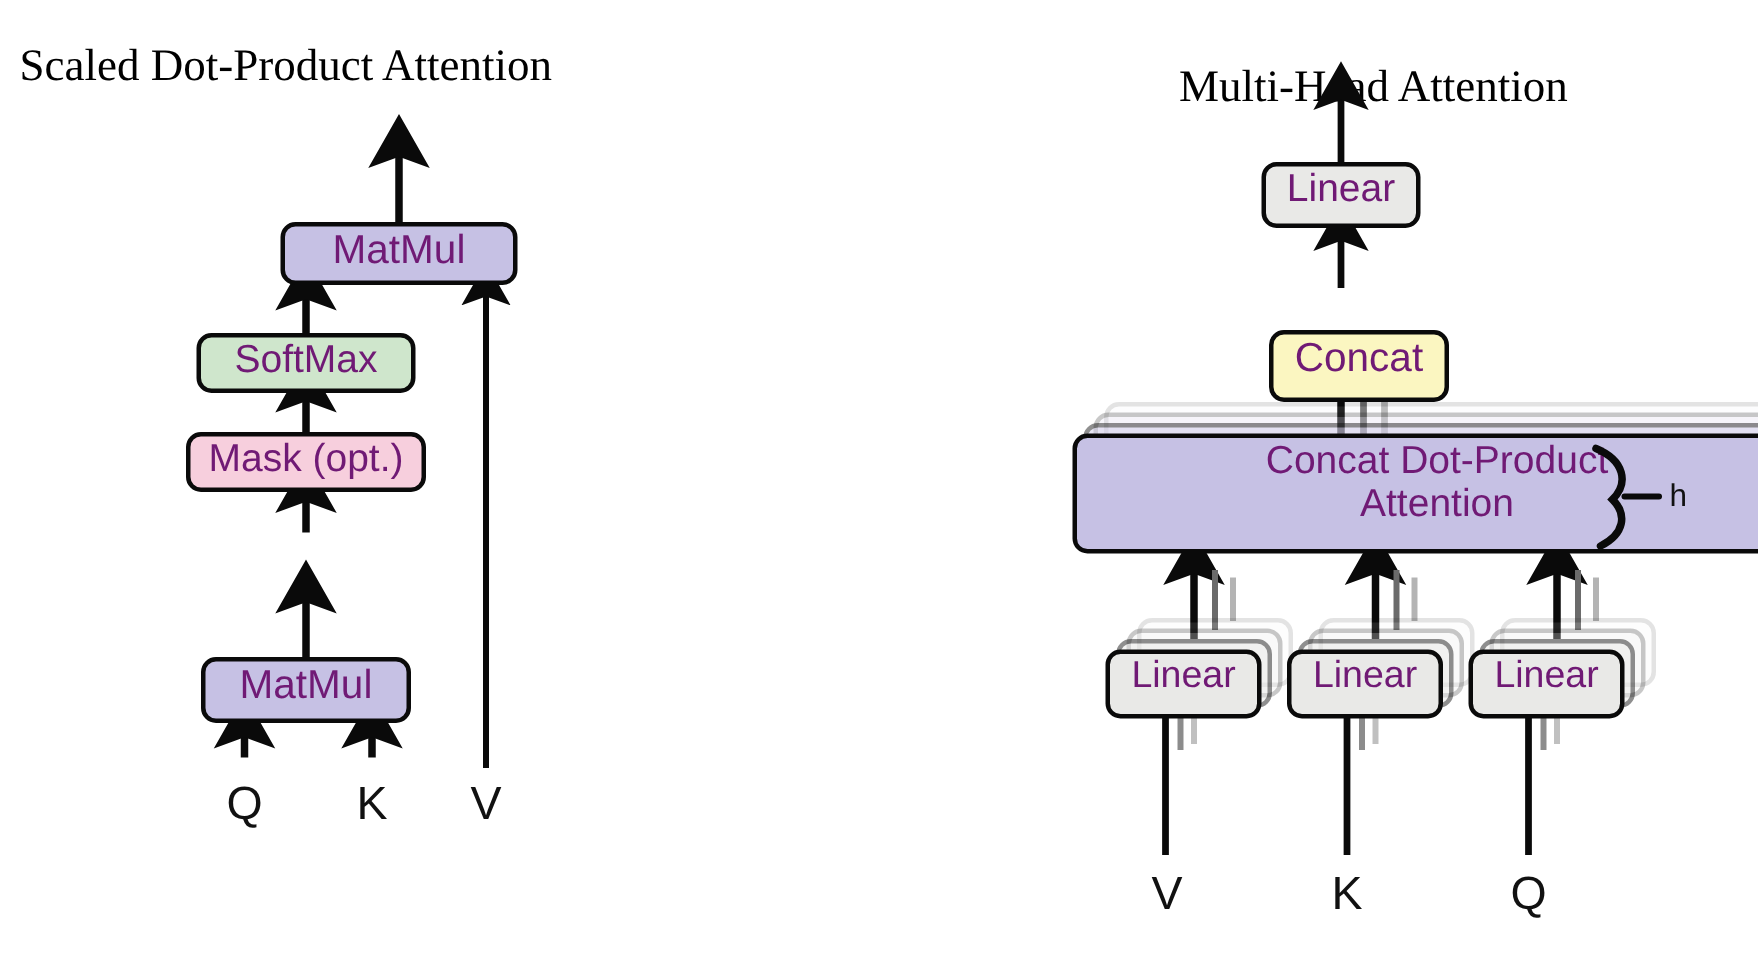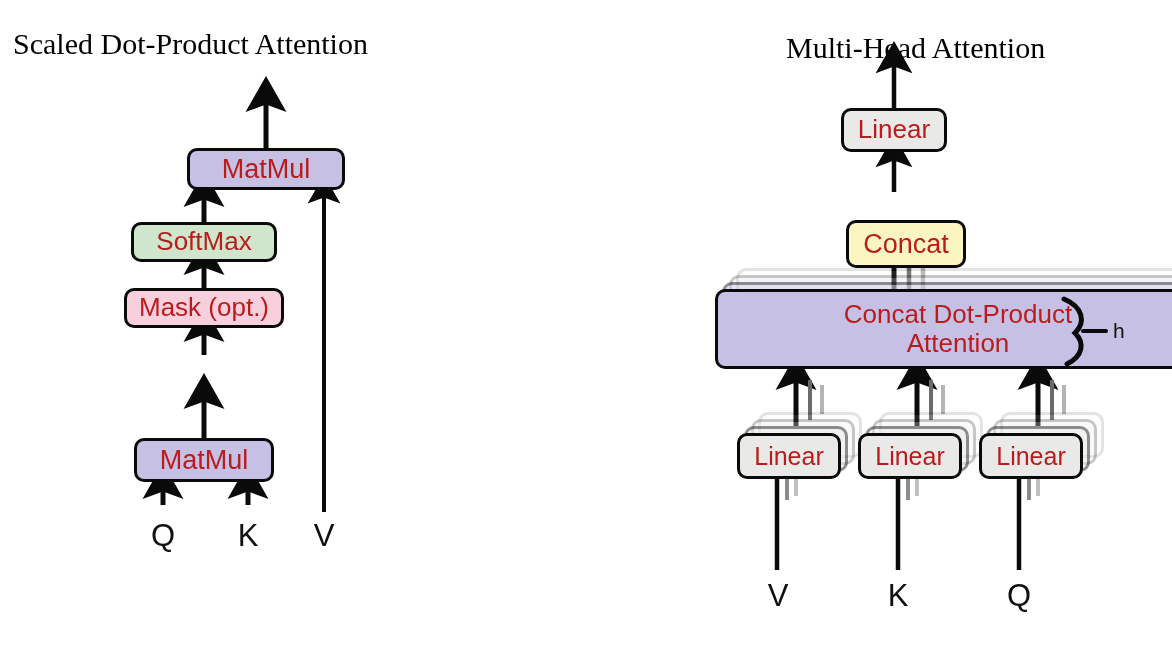--- a/index.html
+++ b/index.html
@@ -29,33 +29,32 @@
   .fig-title {
     position: absolute;
     font-family: "Liberation Serif", "DejaVu Serif", serif;
     font-size: 30px;
     font-weight: 400;
     color: #000000;
     white-space: nowrap;
     letter-spacing: 0px;
   }
   #title-left  { left: 13px;  top: 27px; }
-  #title-right { left: 200px; top: 31px; }
+  #title-right { left: 200px; top: 41px; }
 
   
   .node {
     position: absolute;
     box-sizing: border-box;
     border: 3.5px solid #0a0a0a;
     border-radius: 10px;
     display: flex;
-    align-items: center;
     justify-content: center;
     text-align: center;
-    color: #b91c1c;
+    color: #701a75;
     font-family: "Liberation Sans", sans-serif;
     font-weight: 400;
     line-height: 1.12;
     white-space: pre-line;
     z-index: 6;
   }
 
   
   .ghost {
     position: absolute;

